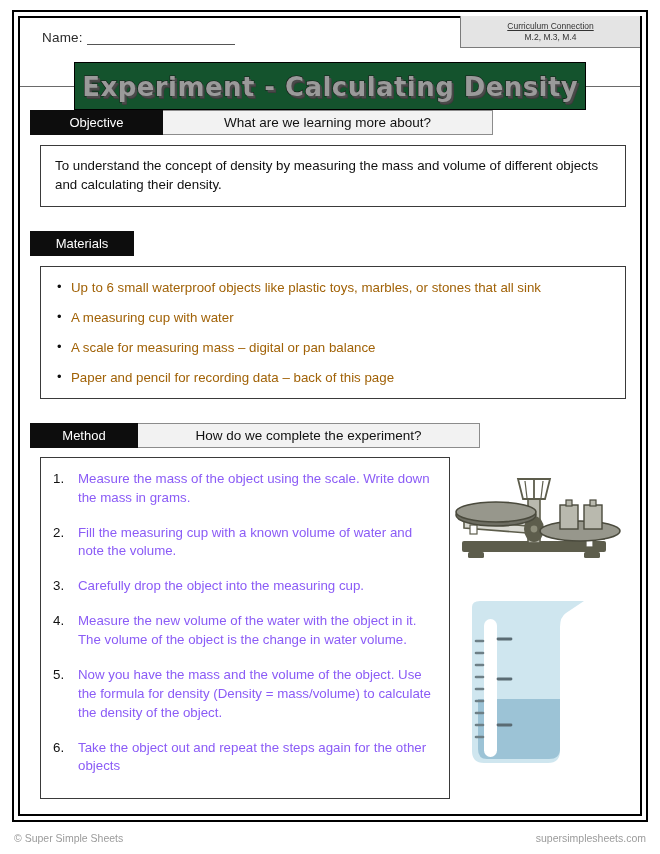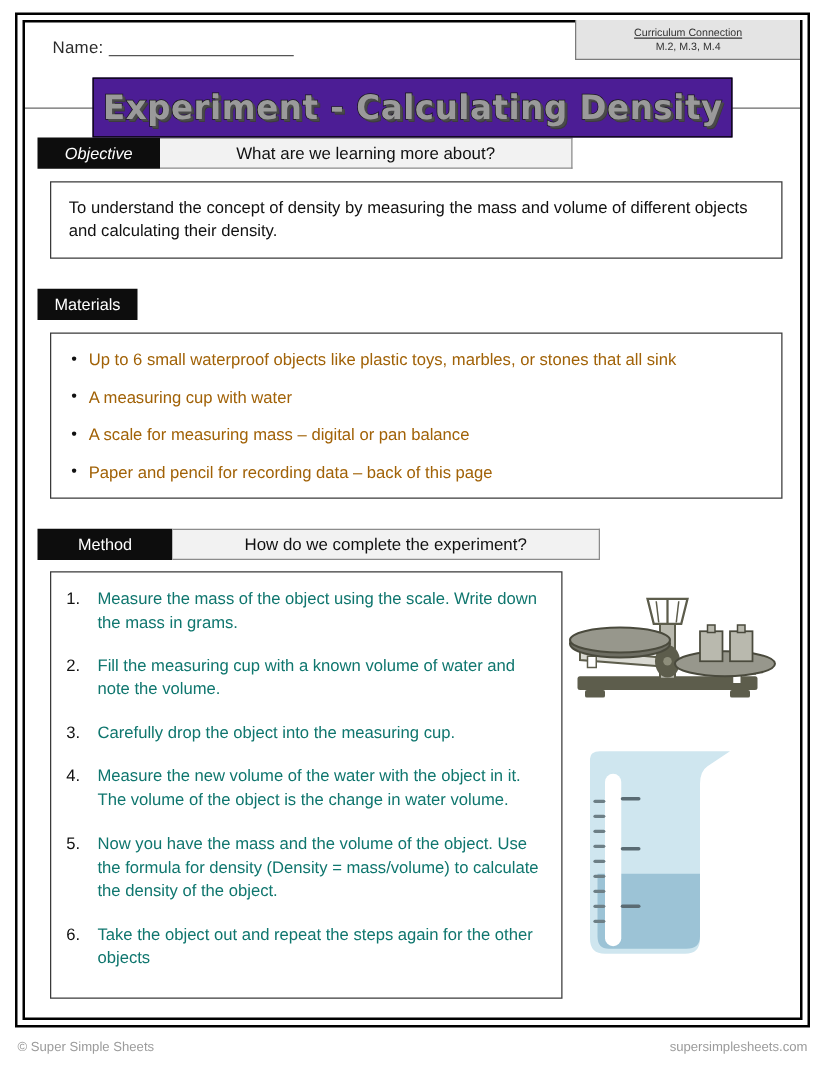--- a/index.html
+++ b/index.html
@@ -113,21 +113,21 @@
   }
   .title-rule.left  { left: 0px;  width: 58px; }
   .title-rule.right { right: 0px; width: 58px; }
   .title-box {
     position: absolute;
     left: 54px;
     right: 54px;
     top: 0;
     bottom: 0;
     border: 1.5px solid #000;
-    background: #4c1d95;
+    background: #14532d;
     display: flex;
     align-items: center;
     justify-content: center;
     box-sizing: border-box;
   }
   .title-text {
     font-family: "DejaVu Sans", sans-serif;
     font-weight: bold;
     font-size: 27px;
     letter-spacing: 0.5px;
@@ -161,23 +161,23 @@
     background: #f2f2f2;
     border: 1px solid #8c8c8c;
     border-left: none;
     color: #111;
     font-size: 13.5px;
     display: flex;
     align-items: center;
     justify-content: center;
     box-sizing: border-box;
   }
-  .head-objective  .sec-tag { width: 98px; font-style: italic; }
+  .head-objective  .sec-tag { width: 133px; }
   .head-objective  .sec-prompt { width: 330px; }
-  .head-materials  .sec-tag { width: 80px; }
+  .head-materials  .sec-tag { width: 104px; }
   .head-materials  .sec-prompt { width: 318px; }
   .head-method     .sec-tag { width: 108px; }
   .head-method     .sec-prompt { width: 342px; }
 
   
   .content-box {
     border: 1px solid #3a3a3a;
     background: #fff;
     box-sizing: border-box;
     margin: 10px 14px 0 20px;
@@ -235,21 +235,21 @@
     margin: 0;
     padding: 0;
     counter-reset: step;
   }
   .step-list li {
     position: relative;
     padding-left: 25px;
     margin-bottom: 16px;
     font-size: 13.3px;
     line-height: 1.42;
-    color: #0f766e;
+    color: #8b5cf6;
   }
   .step-list li::before {
     counter-increment: step;
     content: counter(step) ".";
     position: absolute;
     left: 0;
     top: 0;
     width: 20px;
     text-align: left;
     color: #111;

